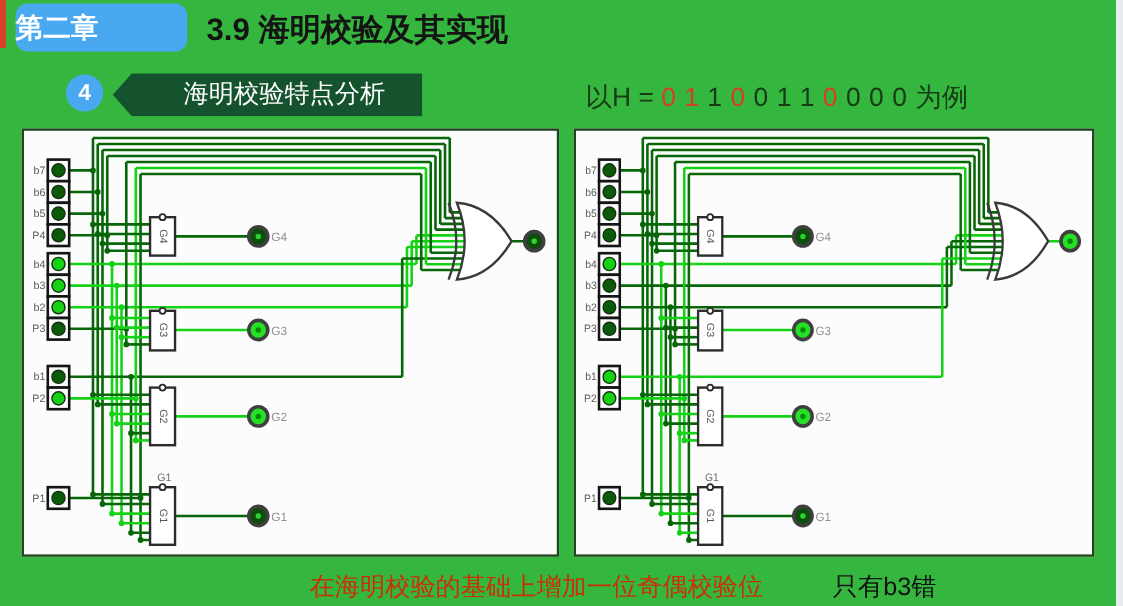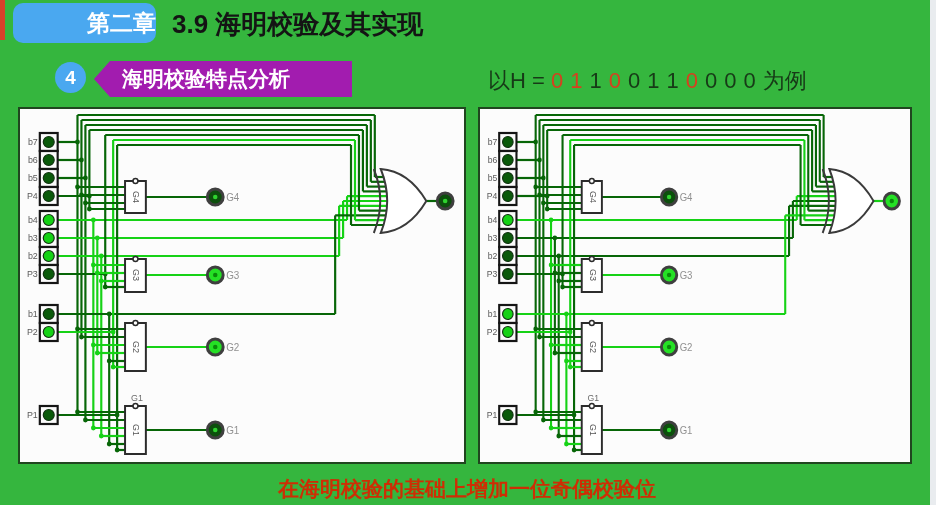--- a/index.html
+++ b/index.html
@@ -3,42 +3,42 @@
 <meta charset="utf-8">
 <style>
   html,body{margin:0;padding:0;}
   body{width:936px;height:505px;overflow:hidden;font-family:"Liberation Sans",sans-serif;}
   .slide{position:absolute;width:936px;height:505px;background:#35b63e;overflow:hidden;}
 
   .edge-red{position:absolute;left:0;top:0;width:5px;height:40px;background:#d8402a;}
   .edge-gray{position:absolute;left:930px;top:0;width:6px;height:505px;background:#e9ecef;}
 
   .chapter-badge{position:absolute;left:13px;top:3px;width:143px;height:40px;background:#4aa8f0;
-    border-radius:10px;color:#fff;font-size:23px;font-weight:bold;text-align:right;line-height:41px;}
+    border-radius:10px;color:#fff;font-size:23px;font-weight:bold;text-align:left;line-height:41px;}
   .page-title{position:absolute;left:172px;top:5px;font-size:26px;font-weight:bold;color:#141414;line-height:38px;}
 
   .step-circle{position:absolute;left:55px;top:62px;width:31px;height:31px;border-radius:50%;
     background:#4aa8f0;color:#fff;font-size:19px;font-weight:bold;text-align:center;line-height:31px;}
-  .section-banner{position:absolute;left:94px;top:61px;width:258px;height:36px;background:#a21caf;
+  .section-banner{position:absolute;left:94px;top:61px;width:258px;height:36px;background:#14532d;
     clip-path:polygon(16px 0,100% 0,100% 100%,16px 100%,0 50%);
-    color:#fff;font-size:21px;font-weight:bold;line-height:36px;padding-left:28px;box-sizing:border-box;}
+    color:#fff;font-size:21px;font-weight:normal;line-height:36px;padding-left:28px;box-sizing:border-box;text-align:center;}
 
   .example-line{position:absolute;left:488px;top:66px;font-size:22px;font-weight:normal;color:#173a17;white-space:nowrap;}
   .example-line .bit{display:inline-block;margin-right:7px;}
   .bit.red{color:#d6401f;}
   .bit.dark{color:#173a17;}
 
   .panel{position:absolute;top:107px;height:357px;background:#fcfcfc;border:2px solid #20461f;box-sizing:border-box;}
   .panel.left{left:18px;width:448px;}
   .panel.right{left:478px;width:434px;}
   .panel svg{display:block;width:100%;height:100%;}
 
   .caption{position:absolute;top:475px;font-size:21px;color:#121212;white-space:nowrap;}
   .caption.left-c{left:68px;}
-  .caption.mid-c{left:258px;color:#ce2e04;font-weight:bold;margin-left:20px;}
+  .caption.mid-c{left:258px;color:#ce2e04;font-weight:normal;}
   .caption.right-c{left:694px;}
 </style>
 </head>
 <body>
 
 <div class="slide">
   <div class="edge-red"></div>
   <div class="edge-gray"></div>
 
   <div class="chapter-badge">第二章</div>
@@ -476,13 +476,14 @@
           <path d="M 357 60 Q 370 92 357 124" fill="none" stroke="#3a3a3a" stroke-width="2"></path>
         </g>
         <g>
           <circle cx="429" cy="92" r="8" fill="#25e025" stroke="#3f3f3f" stroke-width="3"></circle>
           <circle cx="429" cy="92" r="2.3" fill="#0a8a0a"></circle>
         </g>
       </svg>
   </div>
 
   <div class="caption mid-c">在海明校验的基础上增加一位奇偶校验位</div>
+  <div class="caption right-c">只有b3错</div>
 </div>
 
 </body></html>

